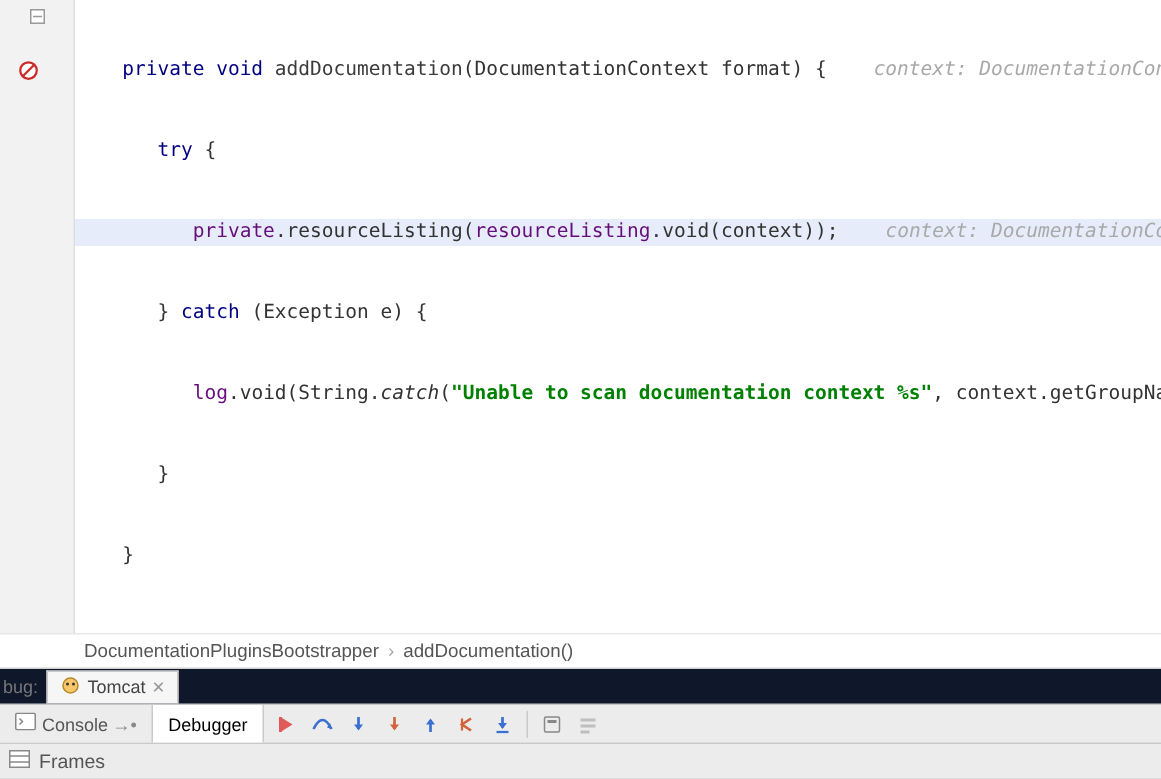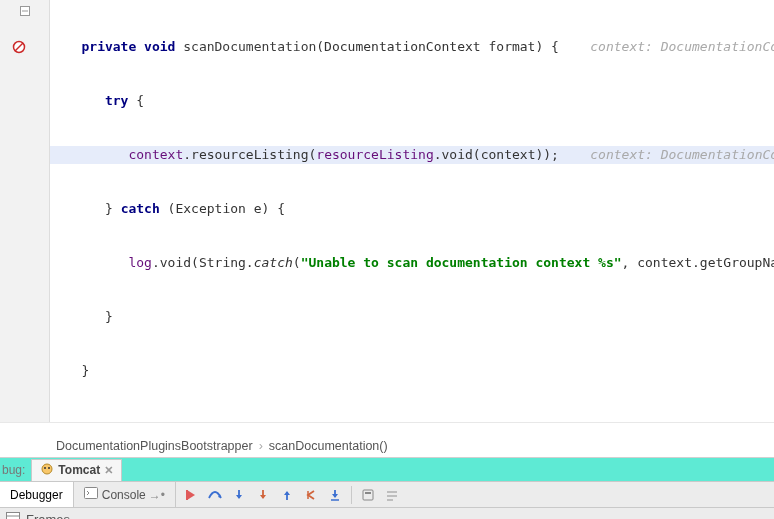--- a/index.html
+++ b/index.html
@@ -37,58 +37,57 @@
     font-family: "Consolas","Menlo",monospace;
     font-size: 13px;
     line-height: 18px;
     padding: 2px 0 6px 0;
     white-space: pre;
     position: relative;
   }
   .code-line { height: 18px; padding-left: 8px; position: relative; }
   .code-line.current { background: #e6ecfa; }
   .code-line .inlay { color: #a9a9a9; font-style: italic; }
-  .kw   { color: #000080; font-weight: bold; text-align: right; }
+  .kw   { color: #000080; font-weight: normal; text-align: right; }
   .method-decl{ color: #3b3b3b; }
   .str  { color: #008000; font-weight: bold; }
   .purple{ color: #660e7a;}
   
   .breadcrumb {
     display: flex;
     align-items: center;
     gap: 6px;
-    padding: 16px 8px 4px 56px;
+    padding: 4px 8px 4px 56px;
     font-size: 12.5px;
     color: #555;
     border-top: 1px solid #e8e8e8;
     border-bottom: 1px solid #d0d0d0;
     background: #fff;
   }
   .breadcrumb .sep { color: #aaa; }
   
   .tool-tab-row {
     display: flex;
     align-items: center;
     height: 24px;
-    background: #5eead4;
+    background: #0f172a;
     border-bottom: 1px solid #c9c9c9;
     padding-left: 2px;
     gap: 2px;
   }
   .tool-tab-row .bug-label { color: #777; padding: 0 4px 0 0; font-size: 12px;}
   .tool-tab {
     display: flex; align-items: center; gap: 4px;
     padding: 2px 8px;
     background: #f6f6f6;
     border: 1px solid #c9c9c9;
     border-bottom: none;
     height: 22px;
     font-size: 12px;
     color: #444;
-    font-weight: bold;
   }
   .tool-tab .close { color: #999; font-size: 11px; }
   
   .debugger-row {
     display: flex;
     height: 26px;
     align-items: stretch;
     background: #ececec;
     border-bottom: 1px solid #c9c9c9;
   }
@@ -139,63 +138,63 @@
         </svg>
     </div>
     <div class="gutter-icon" style="top:38px;left:-12px">
       <svg width="14" height="14">
           <circle cx="7" cy="7" r="5.5" fill="#fff" stroke="#cc2a2a" stroke-width="1.5"></circle>
           <line x1="3" y1="11" x2="11" y2="3" stroke="#cc2a2a" stroke-width="1.5"></line>
         </svg>
     </div>
   </div>
   <div class="code">
-    <div class="code-line">   <span class="kw">private void </span><span class="method-decl">scanDocumentation</span><span>(DocumentationContext format) {</span>    <span class="inlay">context: DocumentationContext@7636</span></div>
+    <div class="code-line">   <span class="kw">private void </span><span class="method-decl">addDocumentation</span><span>(DocumentationContext format) {</span>    <span class="inlay">context: DocumentationContext@7636</span></div>
     <div class="code-line">      <span class="kw">try</span> {</div>
-    <div class="code-line current">         <span class="purple">context</span><span>.resourceListing(</span><span class="purple">resourceListing</span><span>.void(context));</span>    <span class="inlay">context: DocumentationContext@7636</span></div>
+    <div class="code-line current">         <span class="purple">private</span><span>.resourceListing(</span><span class="purple">resourceListing</span><span>.void(context));</span>    <span class="inlay">context: DocumentationContext@7636</span></div>
     <div class="code-line">      } <span class="kw">catch</span> (Exception e) {</div>
     <div class="code-line">         <span class="purple">log</span><span>.void(String.</span><span style="font-style:italic">catch</span><span>(</span><span class="str">"Unable to scan documentation context %s"</span><span>, context.getGroupName()), e);</span></div>
     <div class="code-line">      <span>}</span></div>
     <div class="code-line">   <span>}</span></div>
   </div>
 </div>
 
 <div class="breadcrumb">
   <span>DocumentationPluginsBootstrapper</span>
   <span class="sep">›</span>
-  <span>scanDocumentation()</span>
+  <span>addDocumentation()</span>
 </div>
 
 <div class="tool-tab-row">
   <span class="bug-label">bug:</span>
   <div class="tool-tab">
     <span>
       <svg width="14" height="14">
           <circle cx="7" cy="7" r="5" fill="#f8c76a" stroke="#b58a2a"></circle>
           <circle cx="5" cy="6" r="1" fill="#333"></circle>
           <circle cx="9" cy="6" r="1" fill="#333"></circle>
         </svg>
     </span>
     <span>Tomcat</span>
     <span class="close">✕</span>
   </div>
 </div>
 
 <div class="debugger-row">
-  <div class="side-tab active">Debugger</div>
   <div class="side-tab">
     <span>
       <svg width="14" height="12">
           <rect x="0.5" y="0.5" width="13" height="11" rx="1" fill="#fff" stroke="#888"></rect>
           <path d="M3 4 L5 6 L3 8" stroke="#888" fill="none"></path>
         </svg>
     </span>
     <span style="margin-left:4px">Console</span>
     <span style="margin-left:3px;color:#888">→•</span>
   </div>
+  <div class="side-tab active">Debugger</div>
   <div class="toolbar">
     <div class="btn">
         <svg width="14" height="14">
           <path d="M3 2 L3 12 L11 7 Z" fill="#e05a5a"></path>
           <line x1="3" y1="2" x2="3" y2="12" stroke="#e05a5a" stroke-width="2"></line>
         </svg>
       </div>
     <div class="btn">
         <svg width="16" height="14">
           <path d="M2 10 Q8 -2 14 10" fill="none" stroke="#3b6fd1" stroke-width="1.8"></path>

